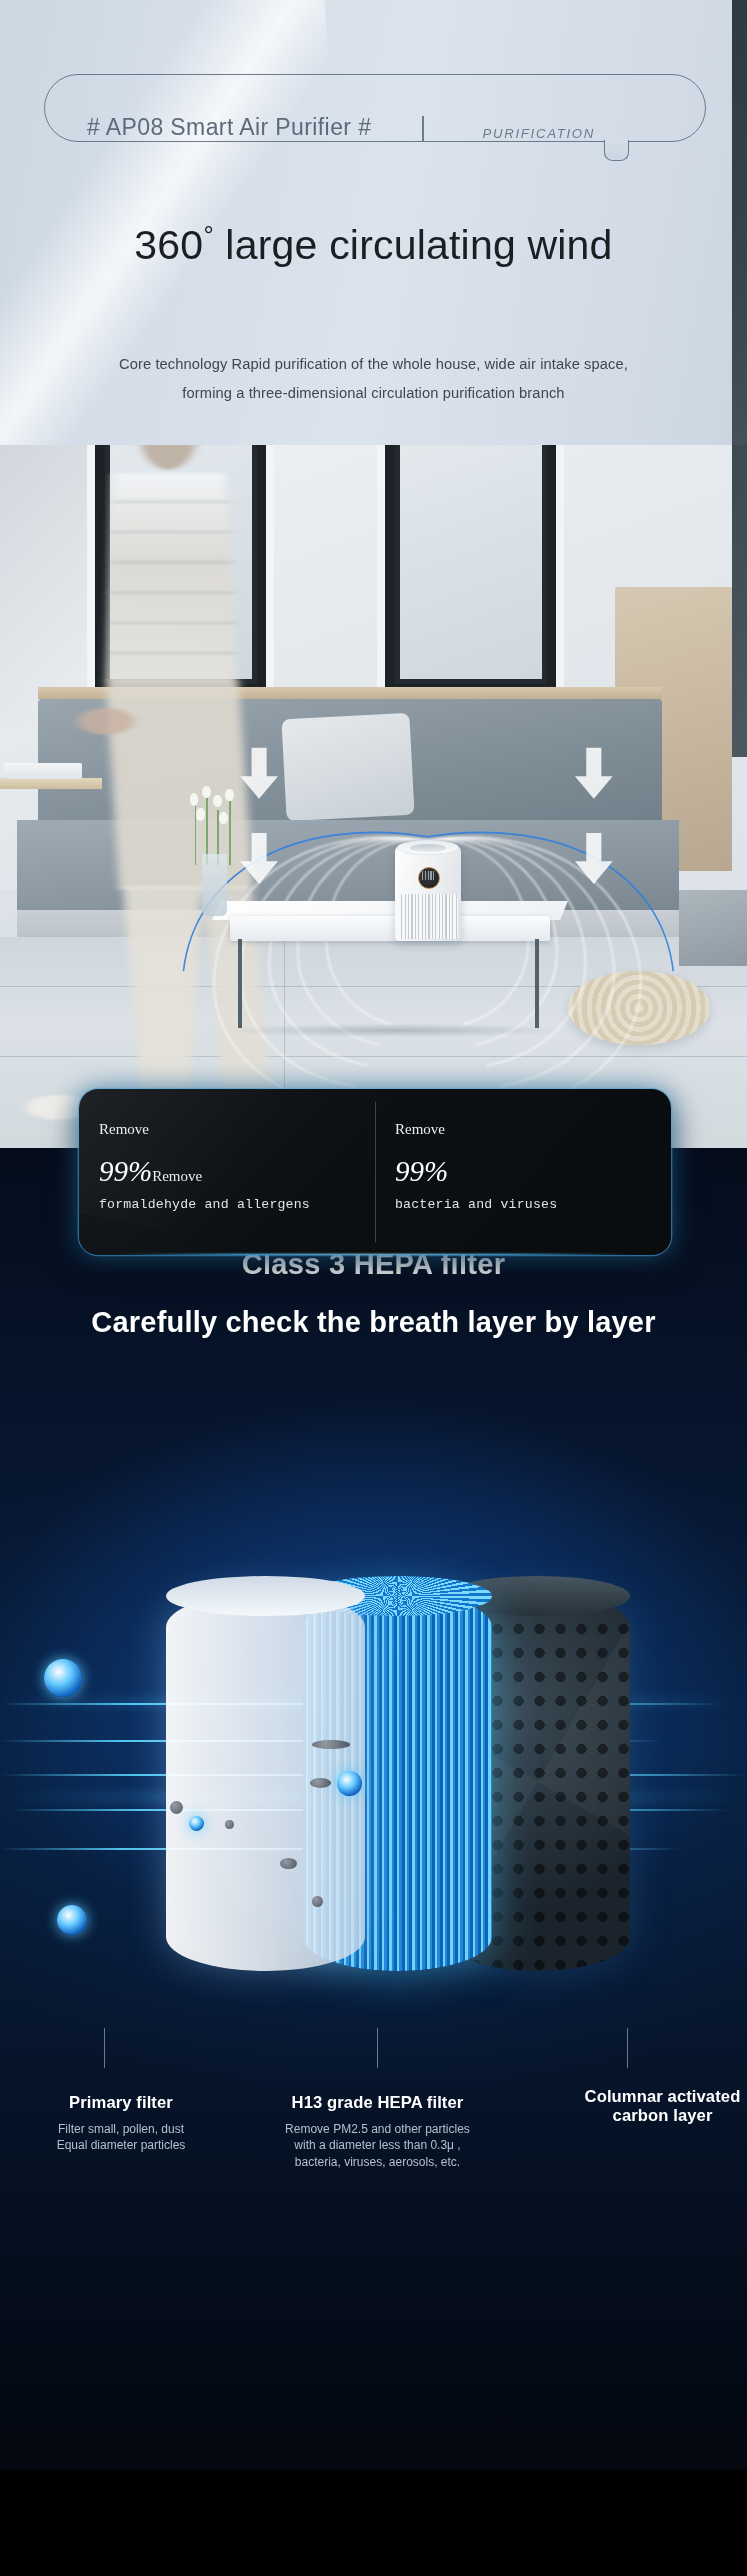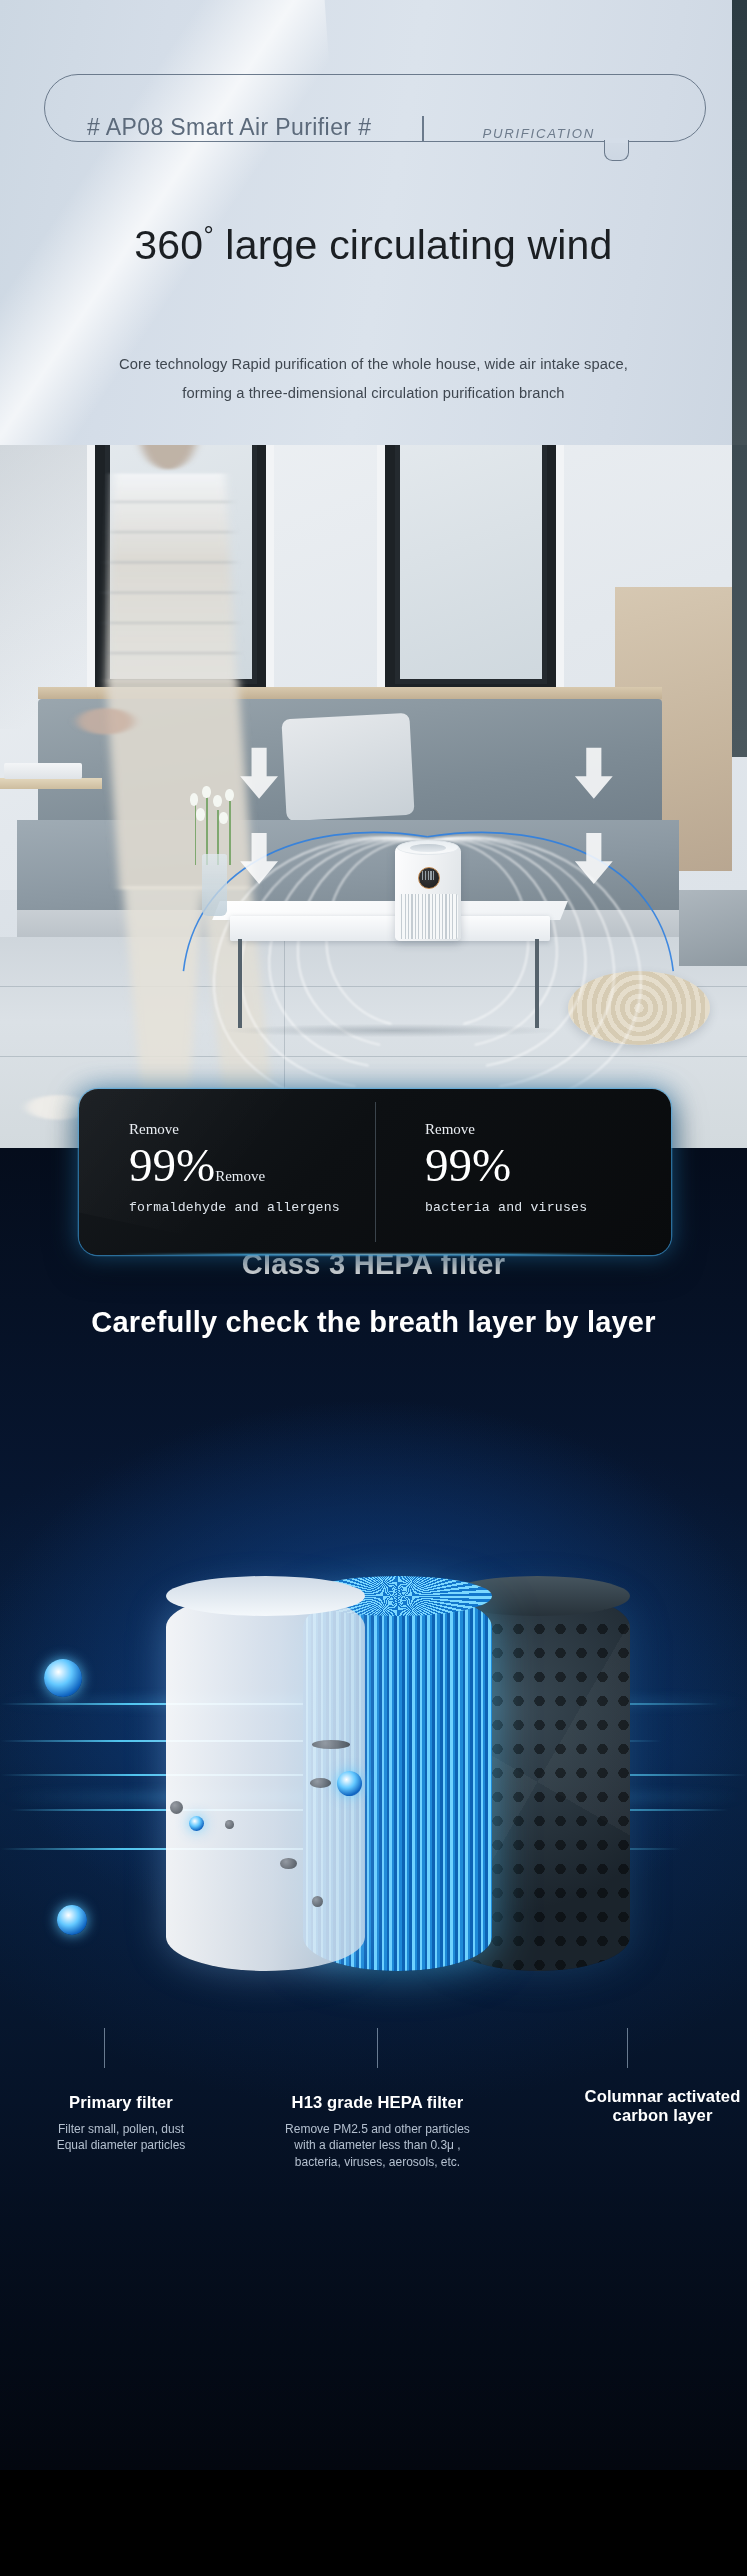--- a/index.html
+++ b/index.html
@@ -247,28 +247,28 @@
     content:""; position:absolute; left:-8%; top:-62%; width:56%; height:150%;
     background:linear-gradient(116deg,rgba(255,255,255,.055),rgba(255,255,255,0) 68%);
     transform:rotate(12deg);
   }
   .statcard::after{
     content:""; position:absolute; left:6%; right:6%; bottom:-1.9px; height:2.8px;
     background:linear-gradient(90deg,transparent,#4cc3ff,#9ae2ff,#4cc3ff,transparent);
     filter:blur(0.9px);
   }
   .stat-row{ position:absolute; inset:0; display:flex; }
-  .stat{ flex:1; padding:32px 0 0 50px; position:relative; }
+  .stat{ flex:1; padding:32px 0 0 20px; position:relative; }
   .stat + .stat::before{
     content:""; position:absolute; left:0; top:13.2px; bottom:13.2px; width:0.9px;
     background:rgba(160,180,200,.32);
   }
   .stat .sm{ font-family:"Liberation Serif", serif; color:#e9edf2; font-size:15px; }
-  .stat .big{ font-family:"Liberation Serif", serif; color:#fff; font-size:47px;
-    line-height:1.0; margin-top:4px; display:inline-block; }
+  .stat .big{ font-family:"Liberation Serif", serif; color:#fff; font-size:29px;
+    line-height:1.0; margin-top:19px; display:inline-block;font-style:italic; }
   .stat .inline{ font-family:"Liberation Serif", serif; color:#e9edf2; font-size:15px;
     vertical-align:baseline; }
   .stat .cap{ font-family:"Liberation Mono", monospace; color:#dfe5ec; font-size:13.2px;
     margin-top:11.4px; letter-spacing:0.2px; }
   .footer-pad{ position:absolute; left:0; top:2470px; width:747px; height:106px;
     background:#000; }
 </style>
 </head>
 <body>
 

